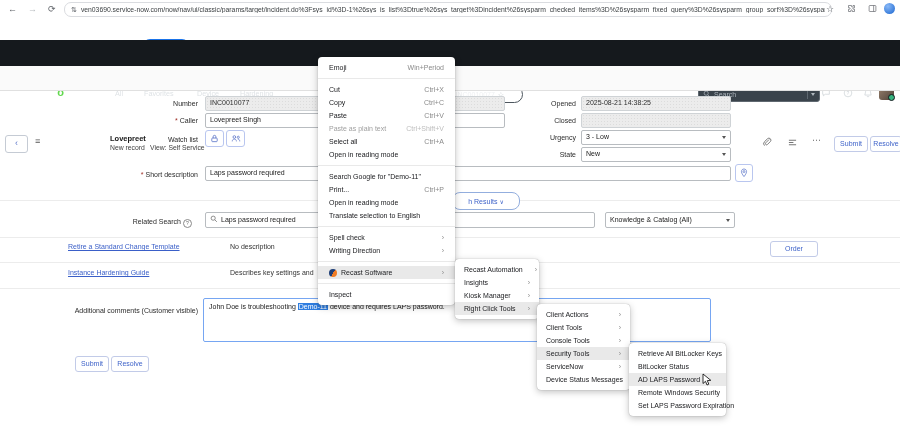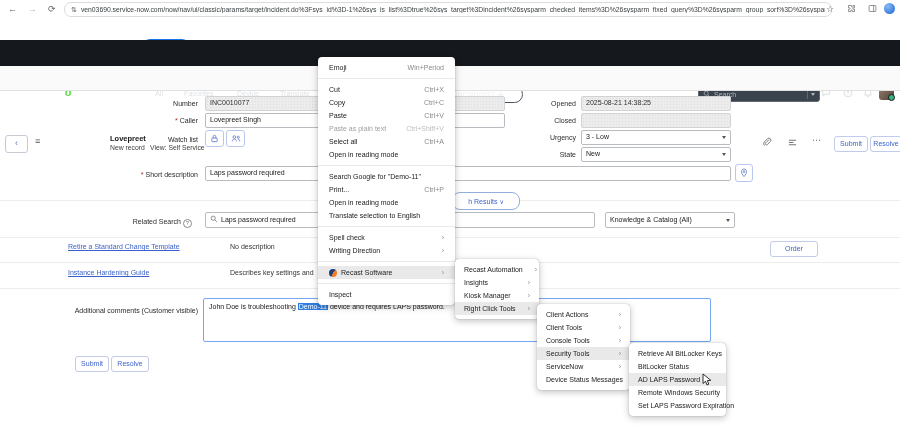--- a/index.html
+++ b/index.html
@@ -19,21 +19,21 @@
      background:#4285f4;box-shadow:0 0 0 1px #fff;}
   .notif-text{position:absolute;left:25px;top:24px;font-size:6.6px;color:#5f6368;}
   .notif-btn{position:absolute;left:143px;top:21px;width:46px;height:14px;background:#1a73e8;color:#fff;
      border-radius:8px;font-size:6.4px;line-height:14px;text-align:center;}
   .profile-dot{position:absolute;left:884px;top:3px;width:11px;height:11px;border-radius:50%;
      background:radial-gradient(circle at 35% 30%,#8ab9f7,#1a66d0);}
   
   .sn-nav{left:0;top:40px;width:900px;height:26px;background:#15191d;}
   .sn-logo{position:absolute;left:25px;top:46px;font-size:11px;font-weight:700;color:#fff;letter-spacing:-0.3px;}
   .sn-logo .g{color:#62d84e;}
-  .sn-item{position:absolute;top:49px;font-size:7.2px;color:#dfe3e6;margin-left:40px;}
+  .sn-item{position:absolute;top:49px;font-size:7.2px;color:#dfe3e6;}
   .sn-tab{position:absolute;left:383px;top:46px;width:138px;height:15px;border:1px solid #4d565e;border-radius:9px;
      display:flex;align-items:center;justify-content:center;gap:3px;color:#eef0f2;font-size:7px;}
   .sn-search{position:absolute;left:698px;top:46px;width:112px;height:14px;background:#3a434b;
      border:1px solid #5f6870;border-radius:3px;display:flex;align-items:center;padding:0 4px;gap:3px;color:#aeb6bd;}
   .sn-search .ph{font-size:7px;flex:1;}
   .sn-search .div{width:1px;height:9px;background:#5f6870;}
   .sn-ic{position:absolute;top:48px;}
   .avatar{position:absolute;left:879px;top:45px;width:15px;height:15px;border-radius:3px;
      background:linear-gradient(135deg,#9b8370,#4e4138);}
   .avatar::after{content:"";position:absolute;right:-1px;bottom:-1px;width:5px;height:5px;border-radius:50%;
@@ -113,25 +113,25 @@
 </div>
 
 <div class="abs chrome-notif">
   <span class="chrome-logo"></span>
   <span class="notif-text">Google Chrome isn't your default browser</span>
   <span class="notif-btn">Set as default</span>
   <span class="cicon" style="left:886px;top:24px;font-size:8px;">✕</span>
 </div>
 
 <div class="abs sn-nav">
-  <span class="sn-logo"><span>settings</span><span class="g">o</span><span>w</span></span>
+  <span class="sn-logo"><span>visible</span><span class="g">o</span><span>w</span></span>
   <span class="sn-item" style="left:115px;">All</span>
   <span class="sn-item" style="left:144px;">Favorites</span>
   <span class="sn-item" style="left:197px;">Device</span>
-  <span class="sn-item" style="left:240px;">Translate</span>
+  <span class="sn-item" style="left:240px;">Hardening</span>
   <span class="sn-tab">
     <span>Incident - Create INC0010077</span>
     <span style="font-size:7px;color:#b9c0c6;">☆</span>
   </span>
   <span class="sn-search">
     <svg width="8" height="8" viewBox="0 0 10 10">
         <circle cx="4" cy="4" r="2.6" fill="none" stroke="#aeb6bd" stroke-width="0.9"></circle>
         <line x1="6" y1="6" x2="8.6" y2="8.6" stroke="#aeb6bd" stroke-width="0.9"></line>
       </svg>
     <span class="ph">Search</span>

